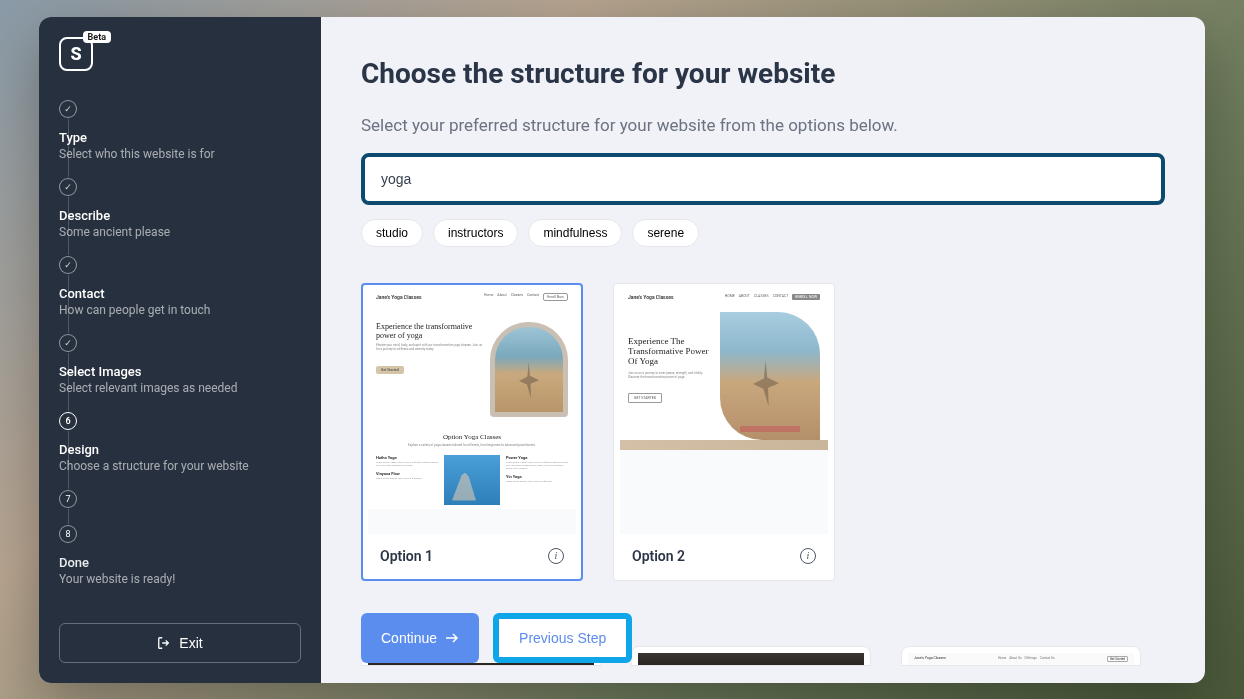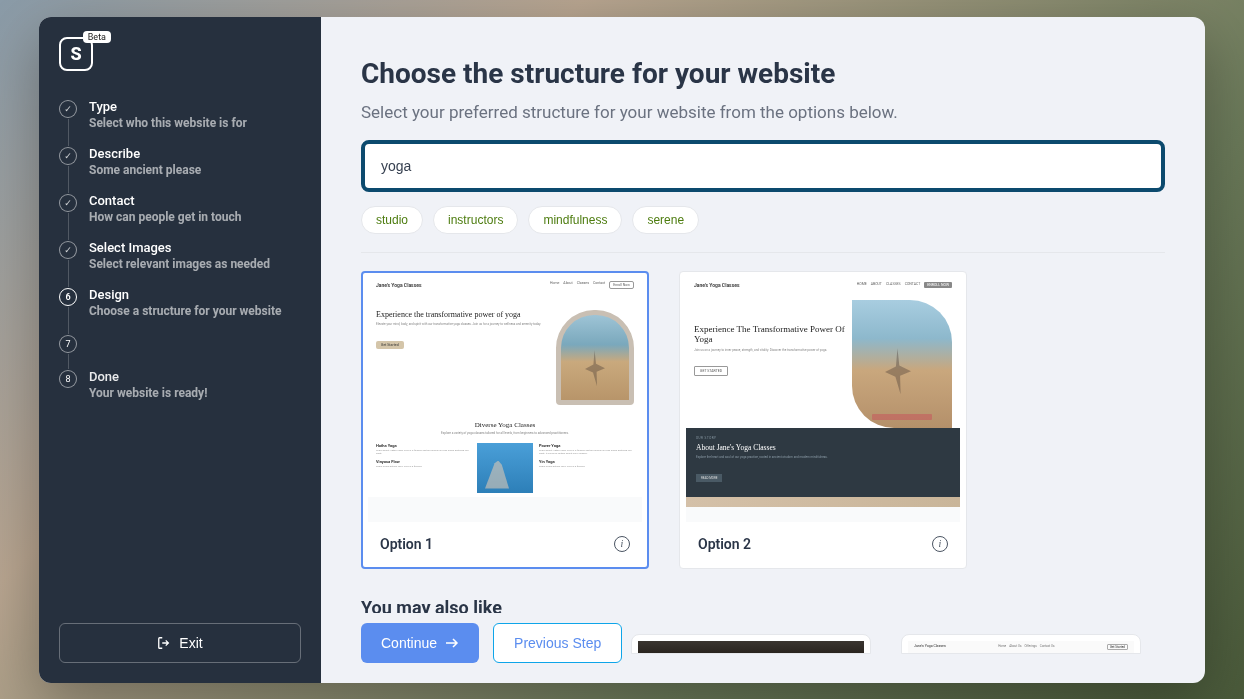--- a/index.html
+++ b/index.html
@@ -48,33 +48,34 @@
   justify-content: center;
   font-weight: 800;
   font-size: 18px;
   color: #fff;
   position: relative;
 }
 .beta-badge {
   background: #fff;
   color: #1a1a1a;
   font-size: 9px;
-  font-weight: 400;
+  font-weight: 700;
   padding: 1px 5px;
   border-radius: 4px;
   position: absolute;
   top: -8px;
   right: -20px;
 }
 .steps { flex: 1; }
 .step {
   display: flex;
   gap: 12px;
   margin-bottom: 16px;
   position: relative;
+  flex-direction: column;
 }
 .step-indicator {
   width: 18px;
   height: 18px;
   border-radius: 50%;
   border: 1.5px solid rgba(255,255,255,0.5);
   display: flex;
   align-items: center;
   justify-content: center;
   font-size: 9px;
@@ -108,21 +109,20 @@
 .step-title {
   font-size: 13px;
   font-weight: 500;
   color: #fff;
   margin-bottom: 2px;
 }
 .step.inactive .step-title { color: rgba(255,255,255,0.9); }
 .step-desc {
   font-size: 12px;
   color: rgba(255,255,255,0.6);
-  font-weight: bold;
 }
 .exit-button {
   width: 100%;
   padding: 11px;
   background: transparent;
   border: 1px solid rgba(255,255,255,0.3);
   border-radius: 6px;
   color: #fff;
   font-size: 14px;
   cursor: pointer;
@@ -141,21 +141,21 @@
   padding: 40px 40px 24px 40px;
   display: flex;
   flex-direction: column;
   overflow: hidden;
   position: relative;
 }
 .main-heading {
   font-size: 28px;
   font-weight: 700;
   color: #2a3547;
-  margin-bottom: 12px;
+  margin-bottom: 25px;
 }
 .main-subheading {
   font-size: 17px;
   color: #6b7280;
   margin-bottom: 18px;
 }
 .search-input {
   width: 100%;
   padding: 14px 16px;
   border: 4px solid #0c4a6e;
@@ -168,36 +168,36 @@
 .tags {
   display: flex;
   gap: 10px;
   margin-bottom: 18px;
 }
 .tag {
   padding: 6px 14px;
   border: 1px solid #e5e7eb;
   border-radius: 16px;
   font-size: 12px;
-  color: #4d7c0f;
+  color: #000000;
   background: #fff;
   cursor: pointer;
 }
 .divider {
   height: 1px;
   background: #e5e7eb;
   margin-bottom: 18px;
 }
 .options-row {
   display: flex;
   gap: 30px;
   margin-bottom: 28px;
 }
 .option-card {
-  width: 288px;
+  width: 222px;
   background: #fff;
   border: 1px solid #e5e7eb;
   border-radius: 4px;
   overflow: hidden;
   cursor: pointer;
   padding: 6px;
 }
 .option-card.selected {
   border: 2px solid #5b8def;
   padding: 5px;
@@ -284,21 +284,21 @@
   font-size: 14px;
   font-weight: 500;
   cursor: pointer;
   display: flex;
   align-items: center;
   gap: 8px;
 }
 .btn-secondary {
   padding: 11px 20px;
   background: #fff;
-  border: 1px solid #0ea5e9;
+  border: 6px solid #0ea5e9;
   border-radius: 6px;
   color: #5b8def;
   font-size: 14px;
   font-weight: 500;
   cursor: pointer;
 }
 .arrow-icon {
   width: 14px;
   height: 10px;
   display: inline-flex;
@@ -453,21 +453,21 @@
           </div>
           <div class="pv1-hero">
             <div class="pv1-hero-text">
               <div class="pv1-title">Experience the transformative power of yoga</div>
               <div class="pv1-desc">Elevate your mind, body, and spirit with our transformative yoga classes. Join us for a journey to wellness and serenity today.</div>
               <span class="pv1-btn">Get Started</span>
             </div>
             <div class="pv1-arch"></div>
           </div>
           <div class="pv1-mid">
-            <div class="pv1-mid-title">Diverse Yoga Classes</div>
+            <div class="pv1-mid-title">Option Yoga Classes</div>
             <div class="pv1-mid-desc">Explore a variety of yoga classes tailored for all levels, from beginners to advanced practitioners.</div>
           </div>
           <div class="pv1-cols">
             <div class="pv1-col">
               <div class="pv1-col-title">Hatha Yoga</div>
               <div class="pv1-col-desc">Learn about Hatha Yoga. This is a flexible section where you can share anything you want.</div>
               <div style="height:4px"></div>
               <div class="pv1-col-title">Vinyasa Flow</div>
               <div class="pv1-col-desc">Share some details here. This is a flexible</div>
             </div>
@@ -500,26 +500,20 @@
             </div>
           </div>
           <div class="pv2-hero" style="position:relative; z-index:2;">
             <div class="pv2-hero-text">
               <div class="pv2-title">Experience The Transformative Power Of Yoga</div>
               <div class="pv2-desc">Join us on a journey to inner peace, strength, and vitality. Discover the transformative power of yoga.</div>
               <span class="pv2-btn">GET STARTED</span>
             </div>
             <div class="pv2-img"></div>
           </div>
-          <div class="pv2-dark" style="position:relative; z-index:1; margin-top:-18px;">
-            <div class="pv2-dark-label">OUR STORY</div>
-            <div class="pv2-dark-title">About Jane's Yoga Classes</div>
-            <div class="pv2-dark-desc">Explore the heart and soul of our yoga practice, rooted in ancient wisdom and modern mindfulness.</div>
-            <span class="pv2-dark-btn">READ MORE</span>
-          </div>
           <div class="pv2-strip"></div>
         </div>
         <div class="option-footer">
           <span class="option-label">Option 2</span>
           <span class="info-icon">i</span>
         </div>
       </div>
     </div>
 
     <h2 class="section-heading">You may also like</h2>

